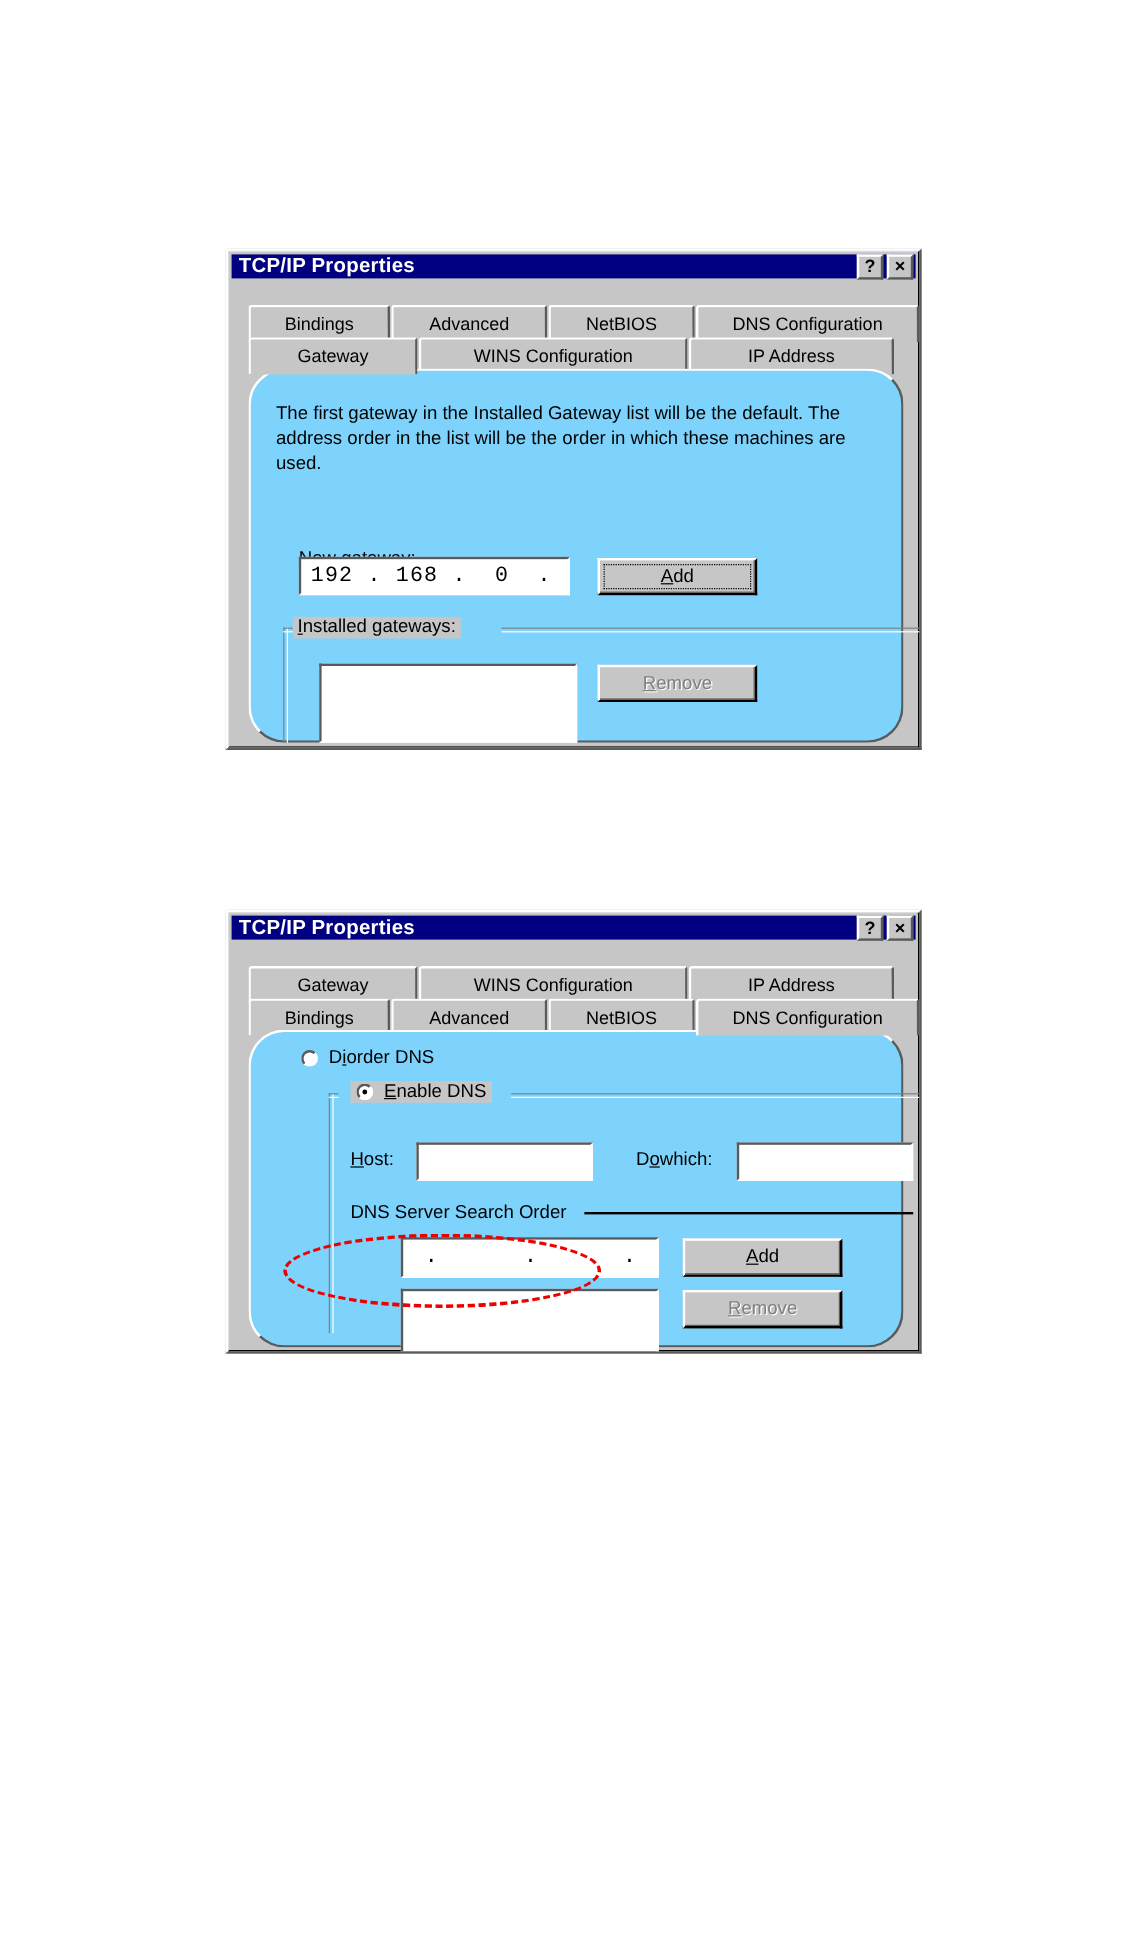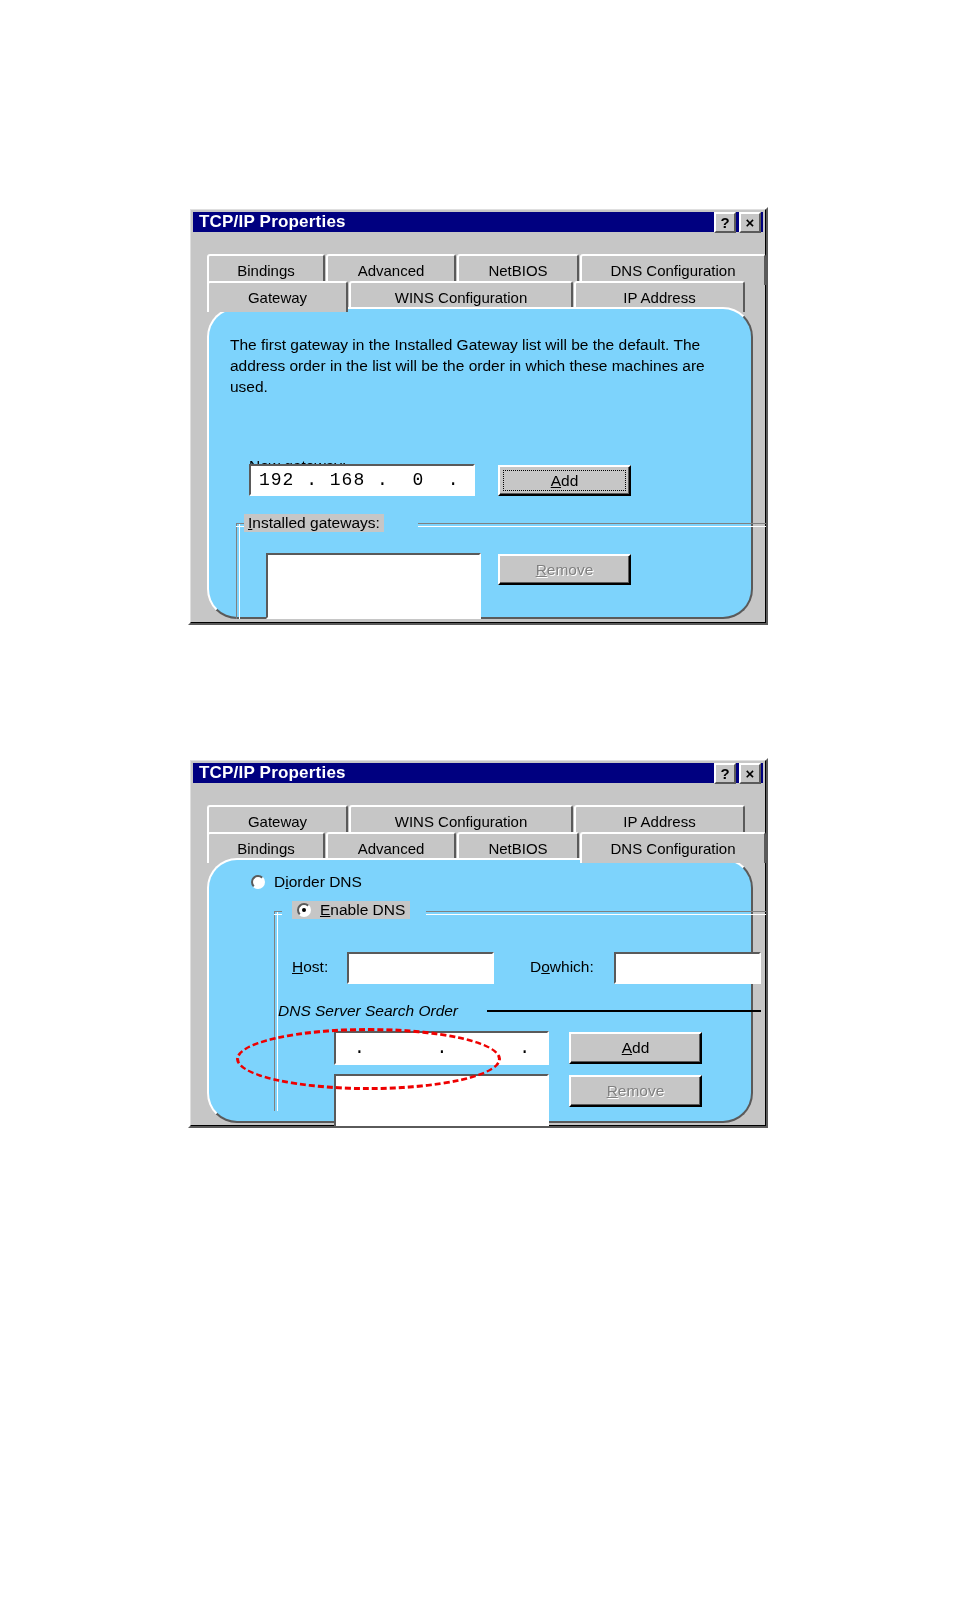--- a/index.html
+++ b/index.html
@@ -376,21 +376,21 @@
         <span class="radio checked"></span>
         <span class="radio-label"><u>E</u><span>nable DNS</span></span>
       </div>
 
       <div class="label" style="left:18px; top:47px;"><u>H</u><span>ost:</span></div>
       <div class="field" style="left:73px; top:41px; width:147px; height:32px;"></div>
 
       <div class="label" style="left:256px; top:47px;"><span>D</span><u>o</u><span>which:</span></div>
       <div class="field" style="left:340px; top:41px; width:147px; height:32px;"></div>
 
-      <div class="label" style="left:4px; top:91px;font-style:italic;">DNS Server Search Order</div>
+      <div class="label" style="left:18px; top:91px;">DNS Server Search Order</div>
       <div class="hrule" style="left:213px; top:99px; width:274px;"></div>
 
       <div class="field" style="left:60px; top:120px; width:215px; height:34px;">
         <span class="ipfield-empty">.      .      .</span>
       </div>
 
       <div class="btn" style="left:295px; top:121px; width:133px; height:32px;">
         <span class="inner-bevel"></span>
         <span class="caption"><u>A</u><span>dd</span></span>
       </div>

